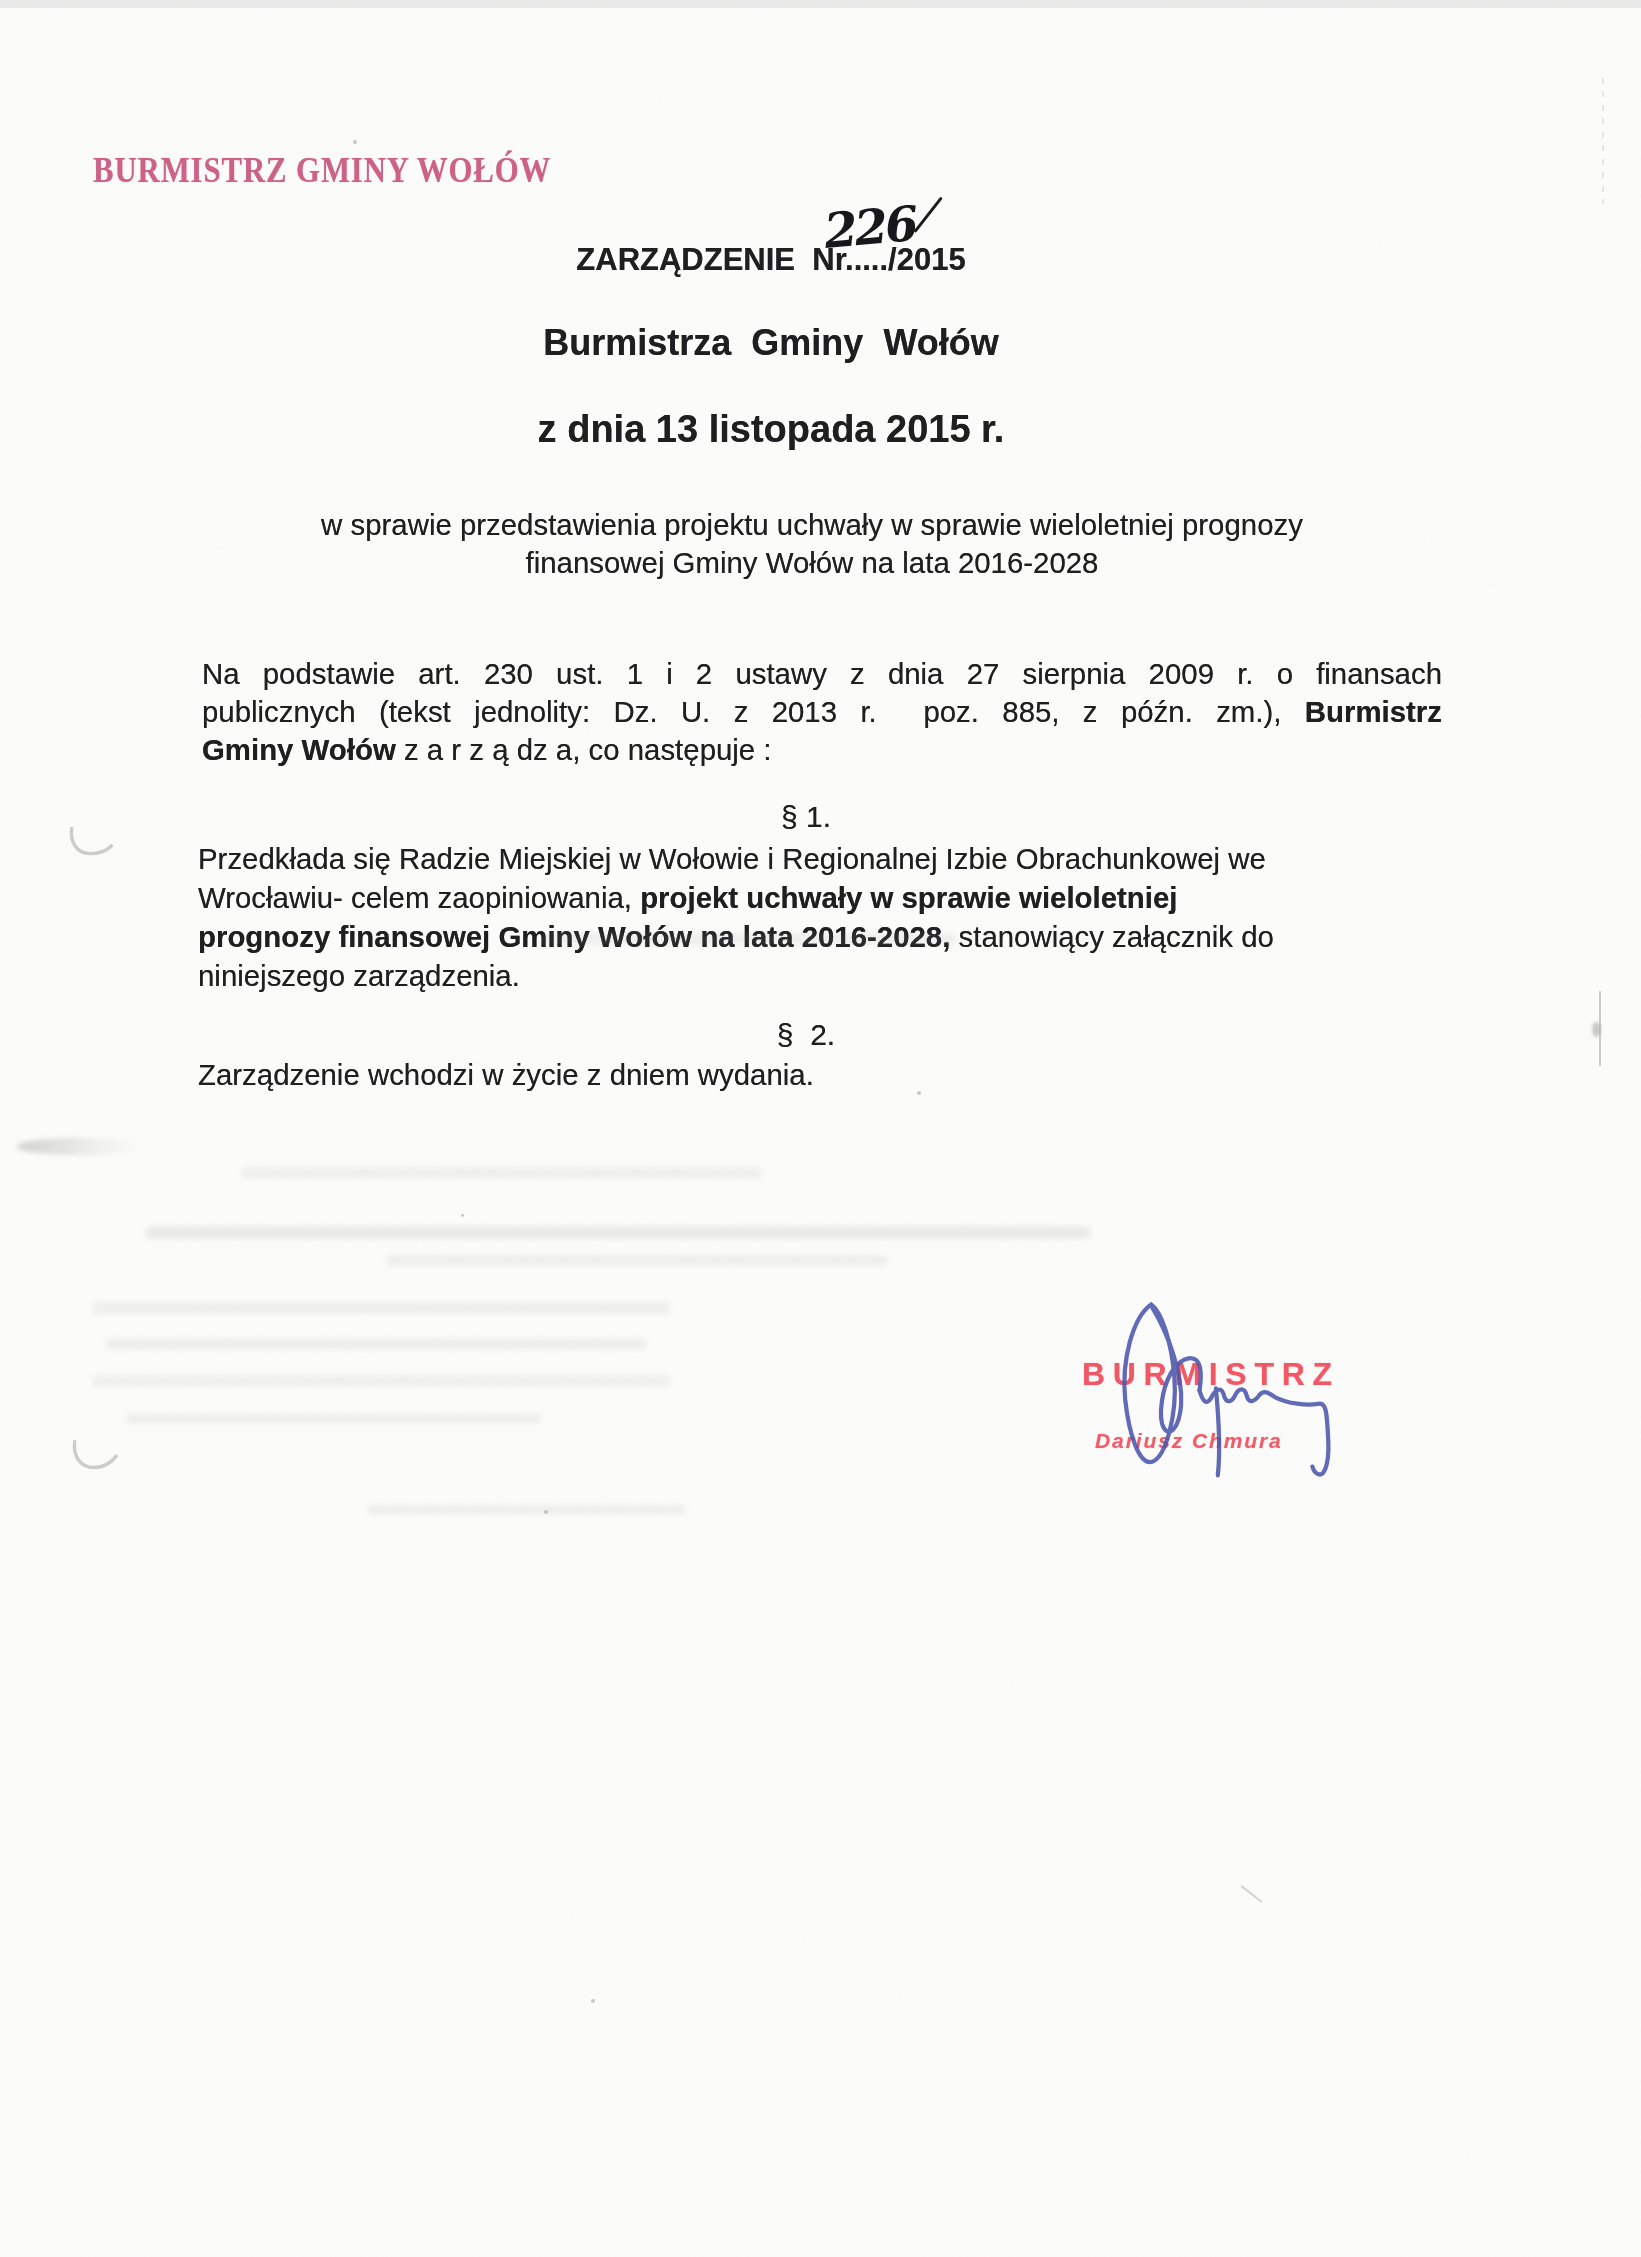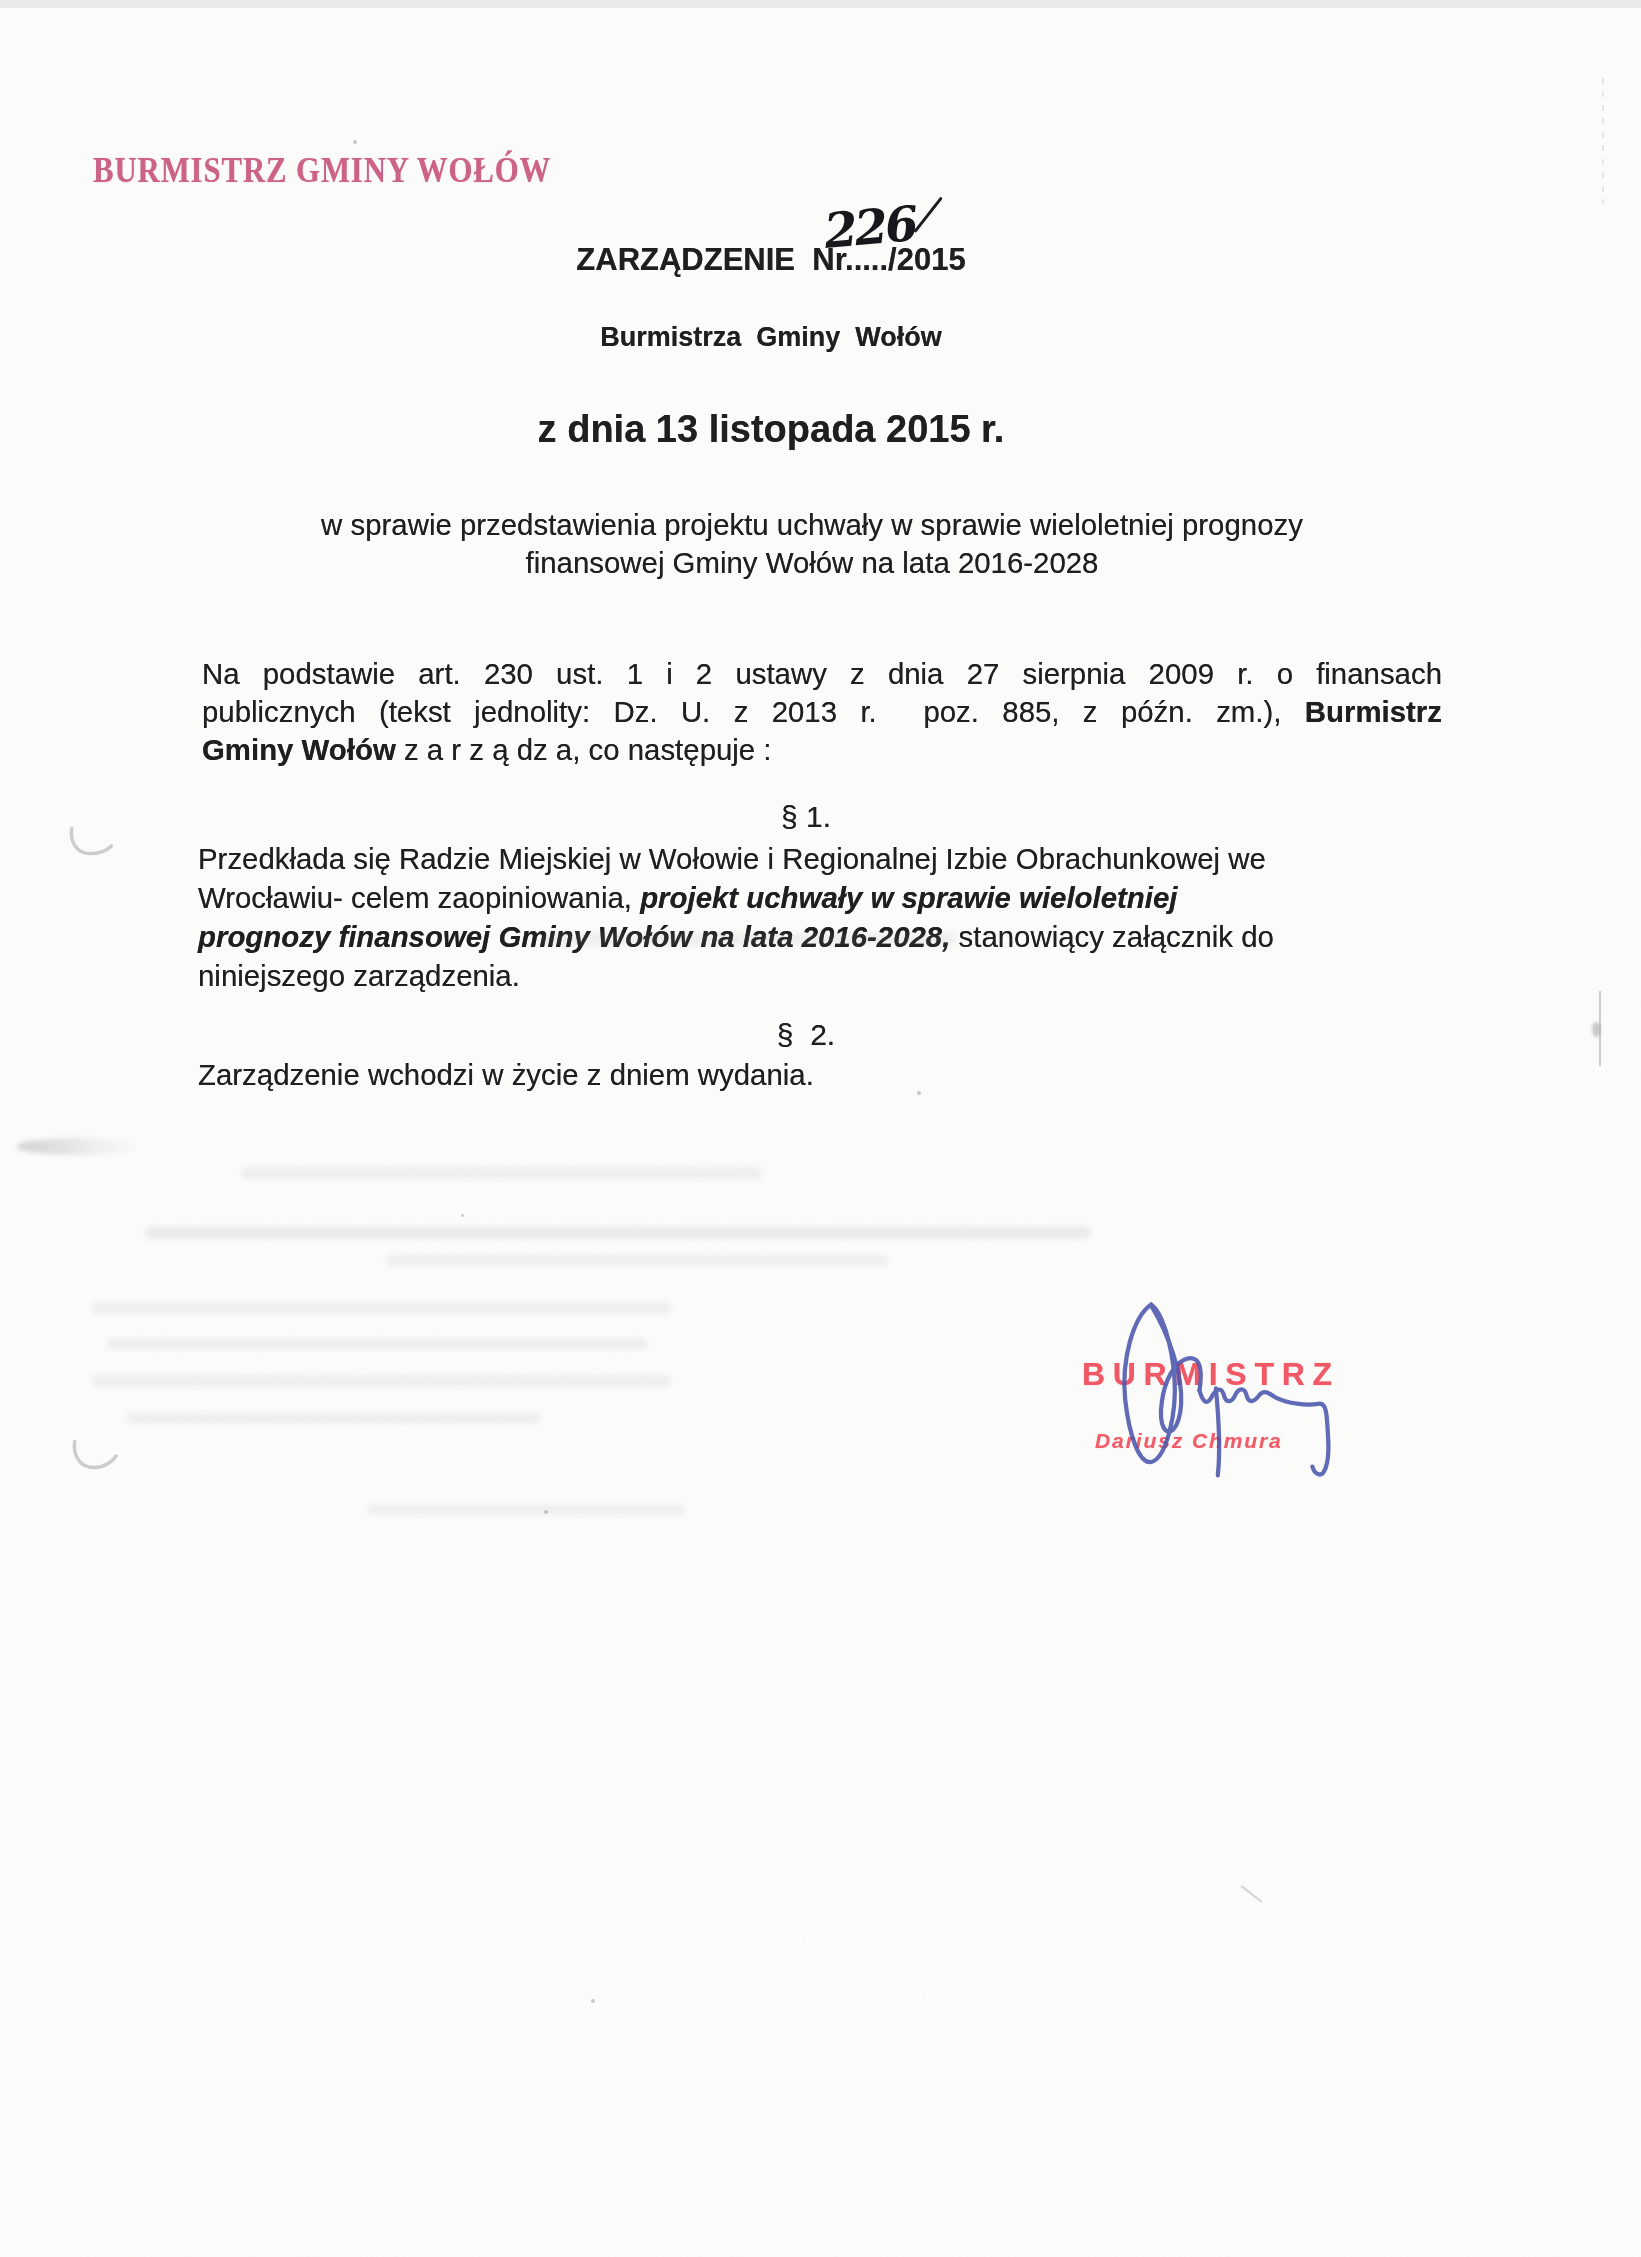--- a/index.html
+++ b/index.html
@@ -16,34 +16,34 @@
     background:#fcfcfb;
     overflow:hidden;
     font-family:"Liberation Sans","DejaVu Sans",sans-serif;
     color:var(--text);
   }
   .abs{position:absolute;}
   .t{white-space:pre-wrap;}
   
   .scan{text-shadow:0 0 0.6px rgba(25,25,25,0.75);}
   .b{font-weight:bold;}
-  .bi{font-weight:bold;font-style:italic;}
+  .bi{font-weight:bold;}
 
   .header-stamp{
     left:93px;top:143px;
     font-family:"Liberation Serif","DejaVu Serif",serif;
     font-weight:bold;font-size:35px;letter-spacing:1px;
     color:var(--header-stamp);
     transform:scaleX(0.88);transform-origin:left center;
     opacity:.9;
     text-shadow:0 0 1px rgba(200,81,122,.55);
   }
   .center-band{left:95px;width:1352px;text-align:center;}
   .title-line{top:234px;font-size:31px;font-weight:bold;}
-  .issuer-line{top:314px;font-size:27px;font-weight:bold;}
+  .issuer-line{top:314px;font-size:36px;font-weight:bold;}
   .date-line{top:400px;font-size:38px;font-weight:bold;}
   .handwritten{
     left:824px;top:191px;
     font-family:"DejaVu Serif",serif;
     font-style:italic;font-weight:bold;
     font-size:48px;color:#15151a;
     transform:rotate(-5deg);
     letter-spacing:-2.9px;
   }
   .hand-slash{

